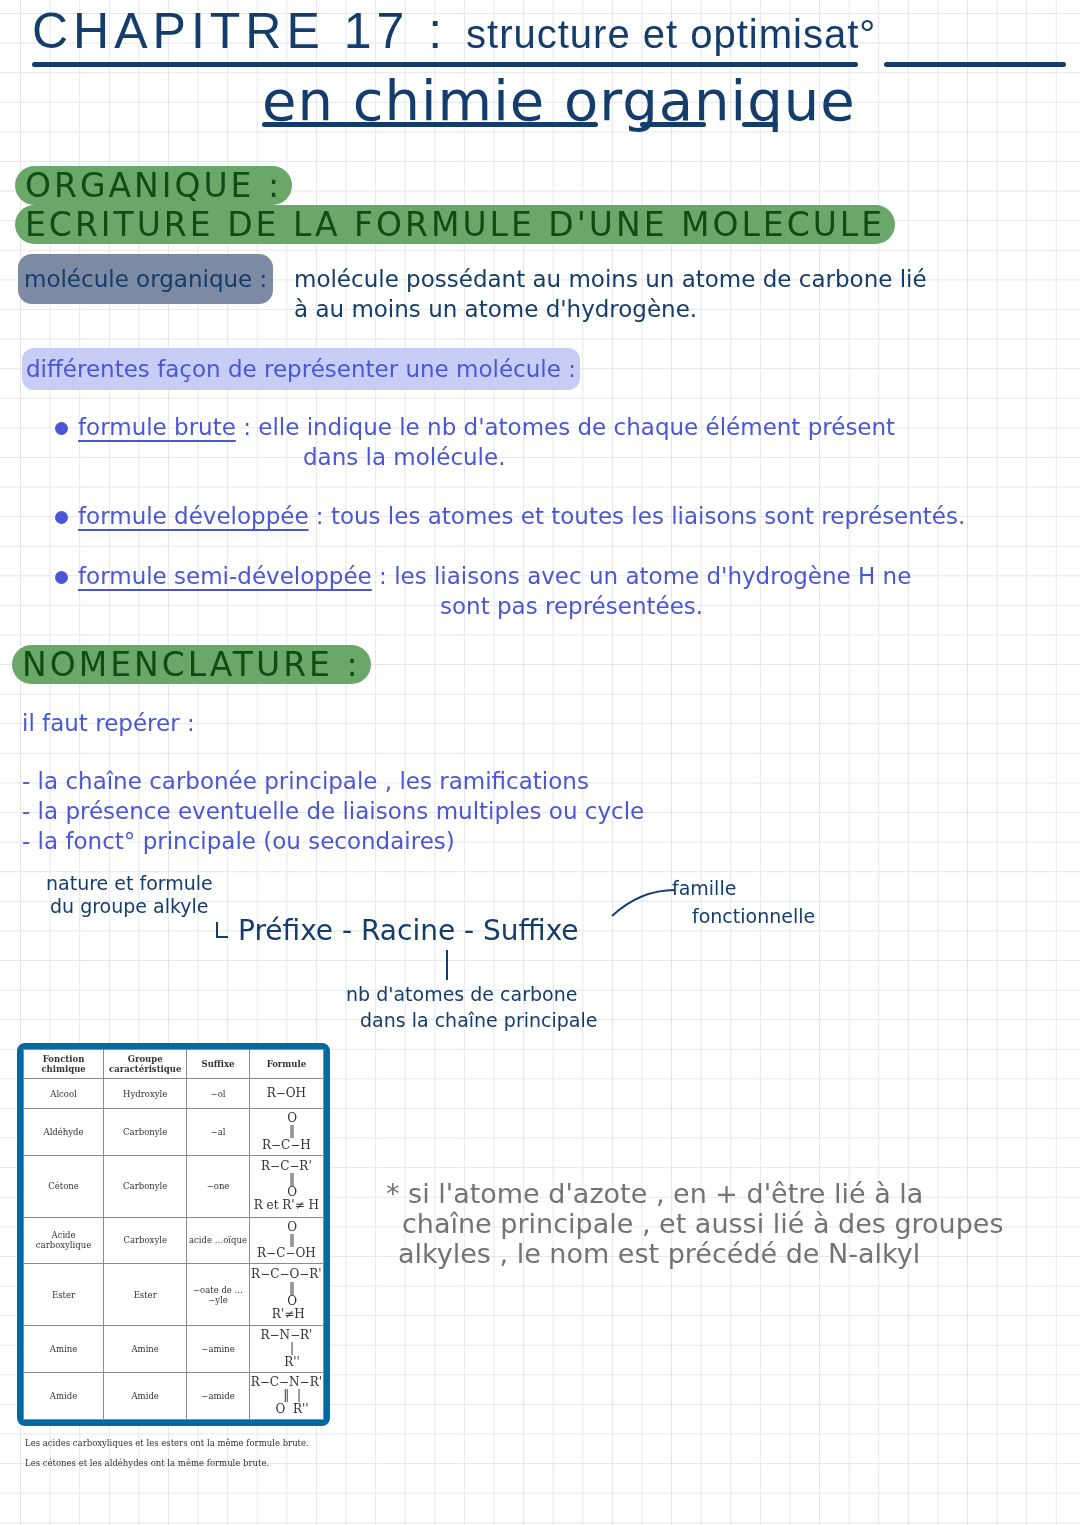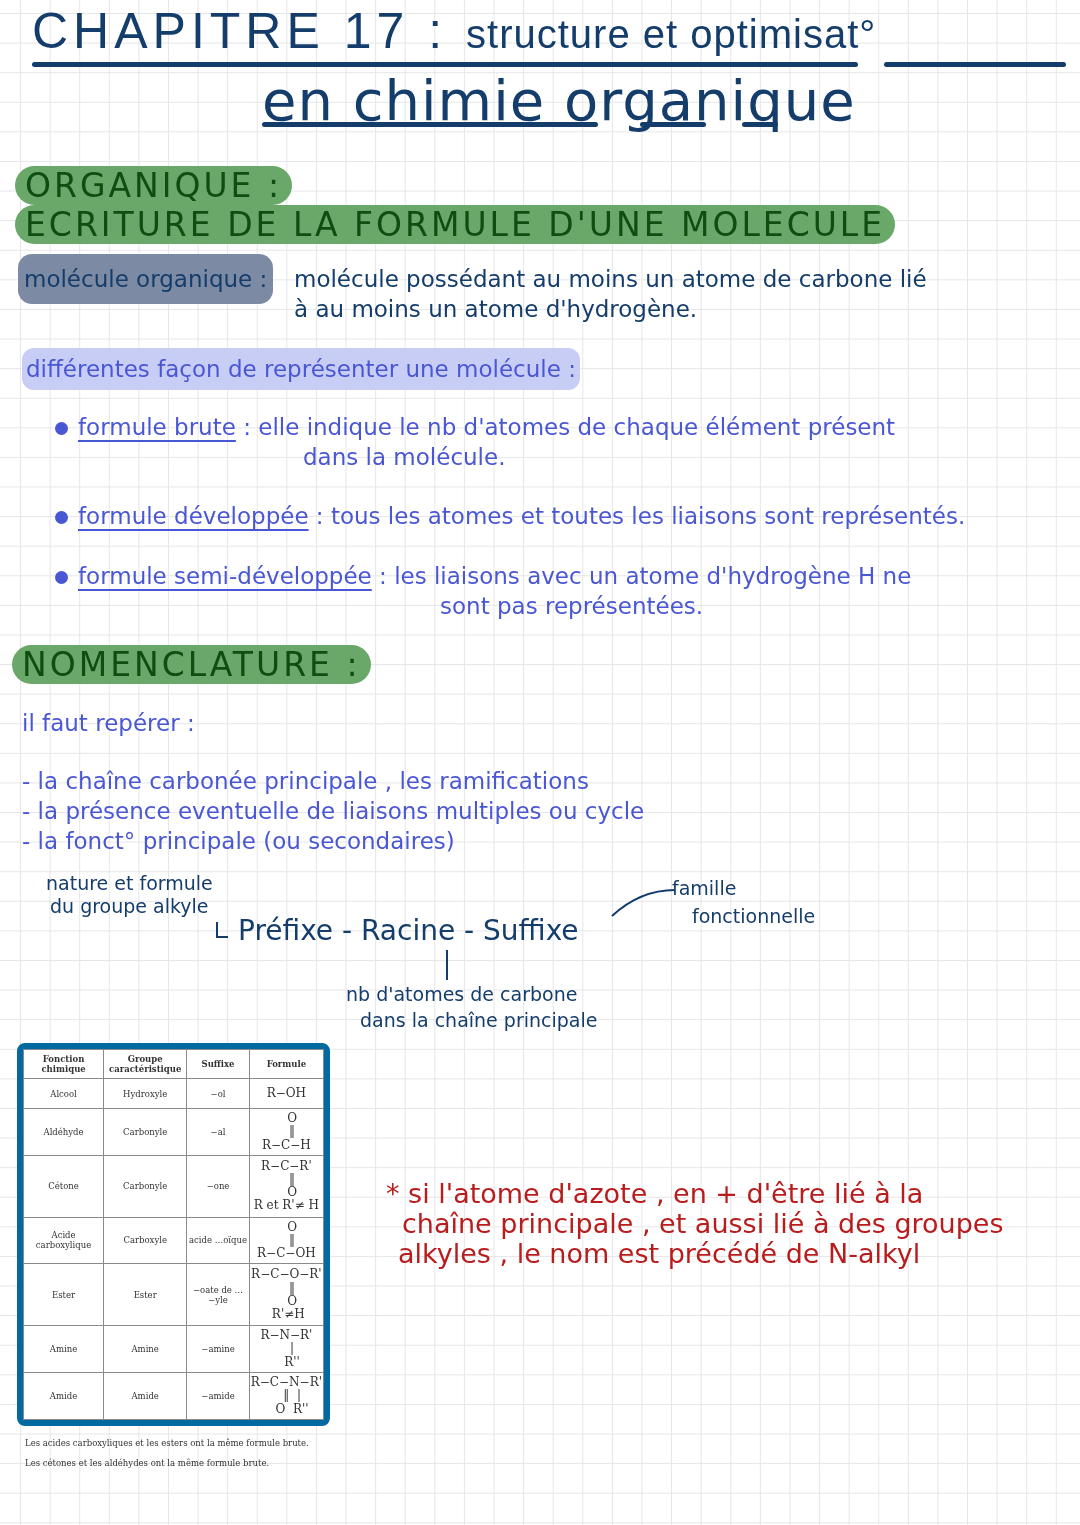--- a/index.html
+++ b/index.html
@@ -9,21 +9,21 @@
     background-image:
       linear-gradient(to right, #e6e6ea 1px, transparent 1px),
       linear-gradient(to bottom, #e6e6ea 1px, transparent 1px);
     background-size: 29.6px 29.6px;
     background-position: 20px 13px;
     font-family: "DejaVu Sans", sans-serif;
   }
   .abs { position: absolute; white-space: nowrap; }
   .navy { color: #143d6b; }
   .blue { color: #4a57d4; }
-  .green { color: #b91c1c; }
+  .green { color: #737373; }
 
   
   .title1 { left: 32px; top: 2px; font-size: 50px; letter-spacing: 5px; font-family: Liberation Sans, sans-serif; font-weight: 300; }
   .title1 .part2 { font-size: 40px; letter-spacing: 1px; }
   .title2 { left: 262px; top: 68px; font-size: 56px; letter-spacing: 1px; }
   .uline { position: absolute; height: 5px; background: #143d6b; border-radius: 3px; }
 
   
   .hl-green { background: #6aa86a; border-radius: 20px; padding: 0 10px; }
   .sec-head { font-size: 33px; letter-spacing: 3px; color: #0f4d12; font-family: "DejaVu Sans", sans-serif; }

